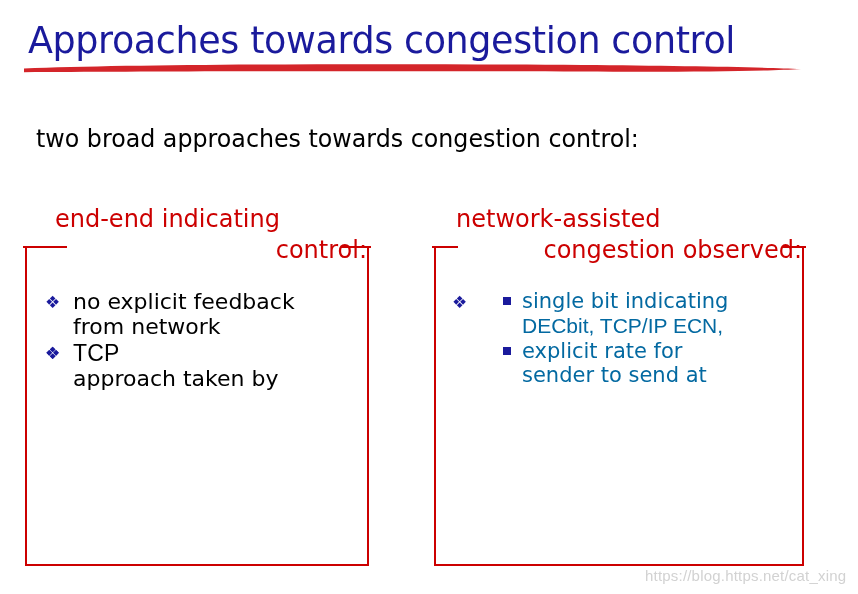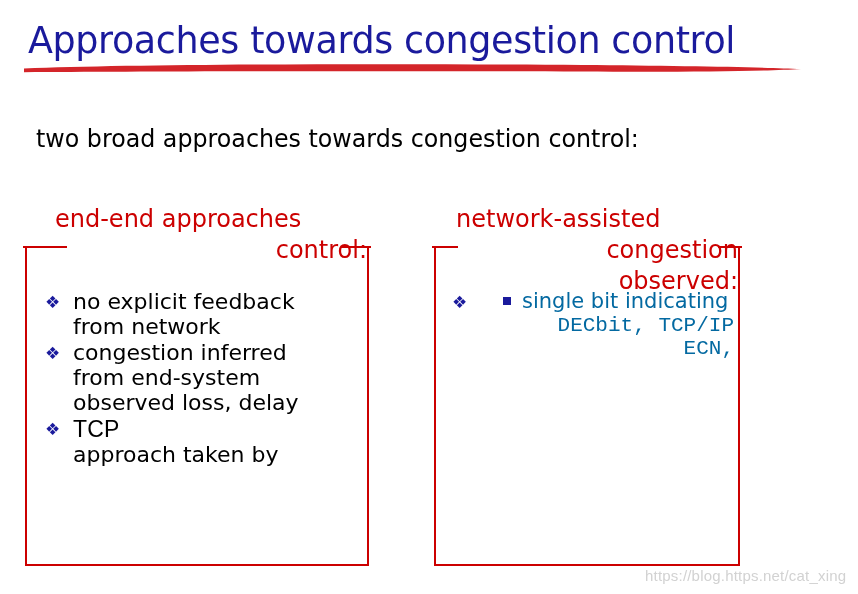--- a/index.html
+++ b/index.html
@@ -59,21 +59,21 @@
     transform: scaleX(0.95);
     transform-origin: left center;
   }
 
   
   .col {
     position: absolute;
     box-sizing: border-box;
   }
   .col-left  { left: 25px;  top: 248px; width: 344px; height: 318px; }
-  .col-right { left: 434px; top: 248px; width: 306px; height: 318px; }
+  .col-right { left: 434px; top: 248px; width: 370px; height: 318px; }
 
   
   .frame {
     position: absolute;
     inset: 0;
     border: 2px solid #cc0000;
     border-top: none;
   }
   .frame-top-left, .frame-top-right {
     position: absolute;
@@ -172,22 +172,21 @@
     background: #1a1a9c;
   }
   .subbullet .btext .brk { display: block; }
 
   .tcp-word {
     font-family: "Liberation Sans", sans-serif;
     font-size: 23px;
     letter-spacing: 0.2px;
   }
   .mono-ish {
-    font-family: Liberation Mono, monospace;
-    text-align: right;
+    font-family: Liberation Sans, sans-serif;
   }
 
   
   .watermark {
     position: absolute;
     left: 645px;
     top: 567px;
     font-family: "Liberation Sans", sans-serif;
     font-size: 15px;
     color: #d2d2d2;
@@ -209,41 +208,36 @@
 
   <div class="lead">two broad approaches towards congestion control:</div>
 
   <div class="col col-left">
     <div class="frame"></div>
     <div class="frame-top-left"></div>
     <div class="frame-top-right"></div>
     <div class="heading-knockout"></div>
 
     <div class="col-heading">
-      <span class="ln1">end-end approaches</span>
+      <span class="ln1">end-end indicating</span>
       <span class="ln2">control:</span>
     </div>
 
     <div class="bullets">
 
       <div class="bullet">
         <span class="marker">❖</span>
         <span class="btext">
           <span class="brk">no explicit feedback</span>
           <span class="brk">from network</span>
         </span>
       </div>
 
       <div class="bullet">
         <span class="marker">❖</span>
-        <span class="btext">
-          <span class="brk">congestion inferred</span>
-          <span class="brk">from end-system</span>
-          <span class="brk">observed loss, delay</span>
-        </span>
       </div>
 
       <div class="bullet">
         <span class="marker">❖</span>
         <span class="btext">
           <span class="brk tcp-word">TCP</span>
           <span class="brk">approach taken by</span>
         </span>
       </div>
 
@@ -269,20 +263,27 @@
         <div class="subbullets">
 
           <div class="subbullet">
             <span class="marker-sq"></span>
             <span class="btext">
               <span class="brk">single bit indicating</span>
               <span class="brk mono-ish">DECbit, TCP/IP ECN,</span>
             </span>
           </div>
 
+          <div class="subbullet">
+            <span class="marker-sq"></span>
+            <span class="btext">
+              <span class="brk">explicit rate for</span>
+              <span class="brk">sender to send at</span>
+            </span>
+          </div>
 
         </div>
       </div>
 
     </div>
   </div>
 
   <div class="watermark">https://blog.https.net/cat_xing</div>
 
 </div>

